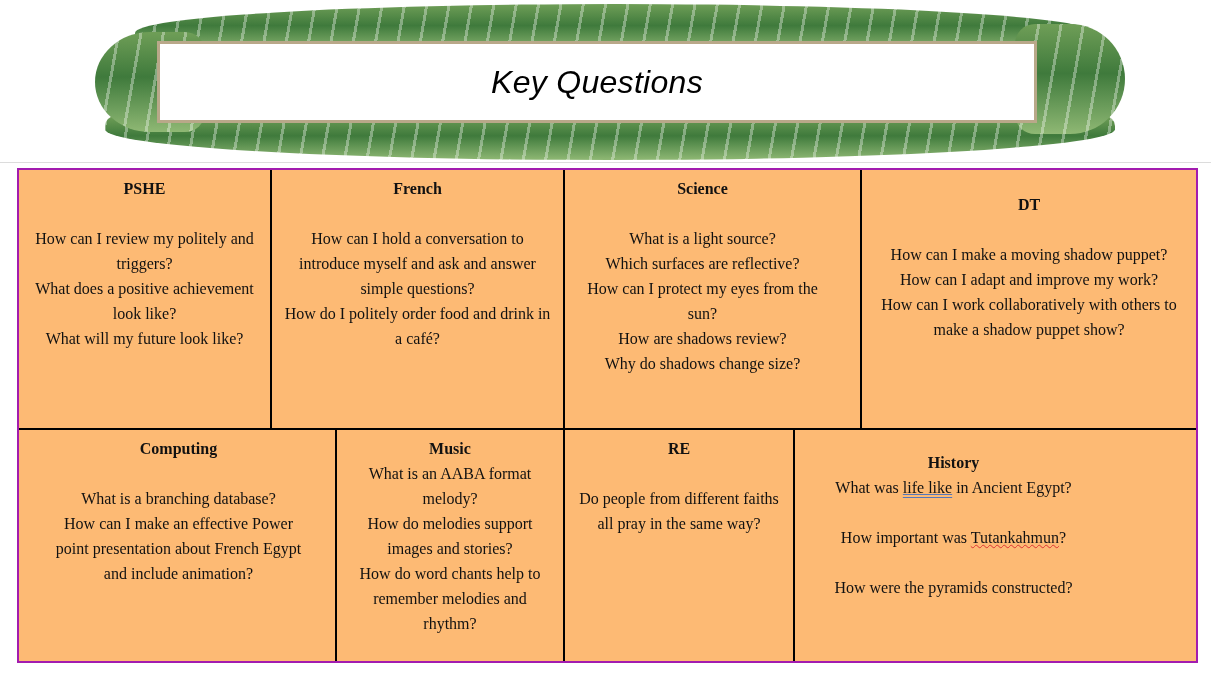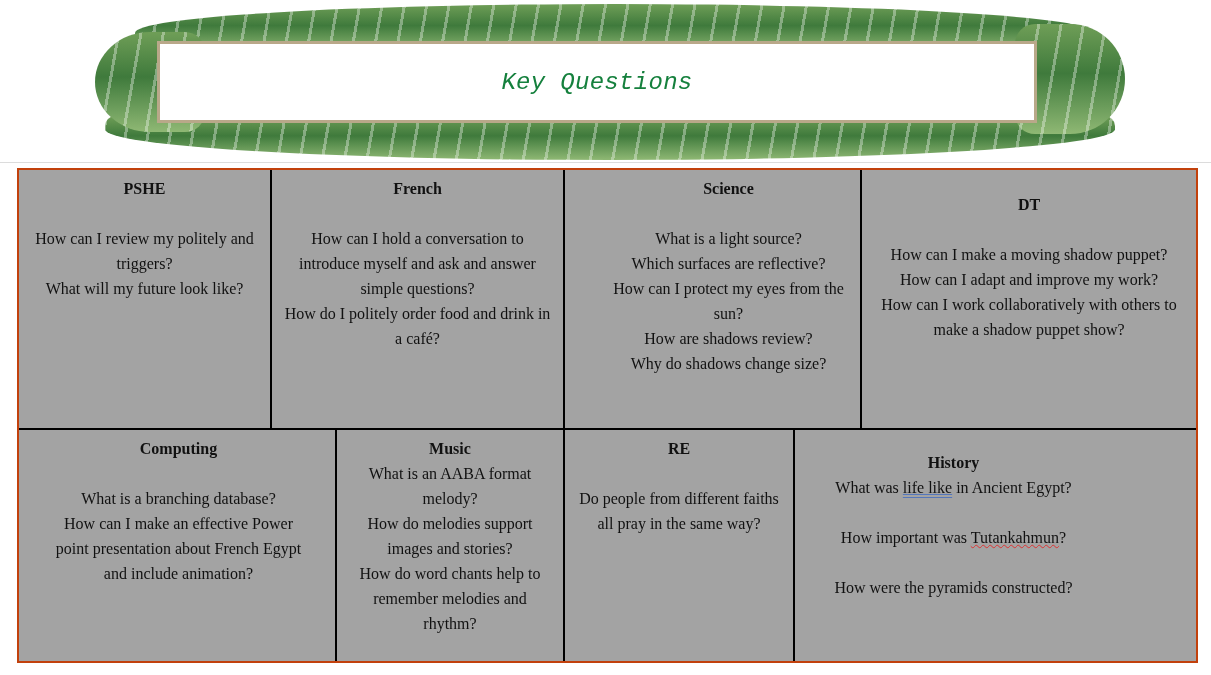--- a/index.html
+++ b/index.html
@@ -12,27 +12,27 @@
     background:
       repeating-linear-gradient(100deg, rgba(255,255,255,0.35) 0 3px, transparent 3px 22px),
       linear-gradient(180deg, #6f9e57 0%, #3f7a3c 45%, #8fb874 100%); }
   .leaf-top { left:40px; top:0; width:960px; height:48px; border-radius:50% 50% 10px 10px / 60% 60% 10px 10px; }
   .leaf-bottom { left:10px; top:112px; width:1010px; height:44px; border-radius:10px 10px 50% 50% / 10px 10px 70% 70%; }
   .leaf-left { left:0; top:28px; width:110px; height:100px; border-radius:50% 20px 20px 50%; }
   .leaf-right { left:920px; top:20px; width:110px; height:110px; border-radius:20px 50% 50% 20px; }
   .title-box { position:absolute; left:62px; top:37px; width:880px; height:82px;
     background:#ffffff; border:3px solid #b9a889; box-sizing:border-box;
     display:flex; align-items:center; justify-content:center; }
-  .title-text { font-family:Liberation Mono, monospace; font-size:24px; font-style:italic; color:#15803d; letter-spacing:0.3px; }
+  .title-text { font-family:Liberation Sans, sans-serif; font-size:32px; font-style:italic; color:#000000; letter-spacing:0.3px; }
 
   .header-rule { position:absolute; left:0; top:162px; width:1211px; height:1px; background:#dcdcdc; }
 
   
   .grid { position:absolute; left:17px; top:168px; width:1181px; height:495px;
-    background:#a3a3a3; border:2px solid #c2410c; box-sizing:border-box;text-decoration:underline; }
+    background:#fdba74; border:2px solid #a21caf; box-sizing:border-box;text-decoration:underline; }
   .cell { position:absolute; box-sizing:border-box; text-align:center;
     font-family:"Liberation Serif", serif; font-size:16px; line-height:25px; color:#111; padding:6px 8px 0 8px; }
   .cell .subject { font-weight:bold; font-size:16px; display:block; }
   .cell .q { display:block; }
   .cell .gap { display:block; height:25px; }
   .vline { position:absolute; width:2px; background:#000; }
   .hline { position:absolute; height:2px; background:#000; }
   .spell-red { text-decoration:underline wavy #d33; text-decoration-thickness:1px; }
   .spell-blue { text-decoration:underline double #5577bb; }
 </style>
@@ -57,31 +57,32 @@
   <div class="vline" style="left:544px; top:0; height:258px;"></div>
   <div class="vline" style="left:841px; top:0; height:258px;"></div>
   <div class="vline" style="left:316px; top:258px; height:233px;"></div>
   <div class="vline" style="left:544px; top:258px; height:233px;"></div>
   <div class="vline" style="left:774px; top:258px; height:233px;"></div>
 
   <div class="cell" style="left:0; top:0; width:251px; height:258px;">
     <span class="subject">PSHE</span>
     <span class="gap"></span>
     <span class="q">How can I review my politely and triggers?</span>
+    <span class="q">What does a positive achievement look like?</span>
     <span class="q">What will my future look like?</span>
   </div>
 
   <div class="cell" style="left:253px; top:0; width:291px; height:258px;">
     <span class="subject">French</span>
     <span class="gap"></span>
     <span class="q">How can I hold a conversation to introduce myself and ask and answer simple questions?</span>
     <span class="q">How do I politely order food and drink in a café?</span>
   </div>
 
-  <div class="cell" style="left:546px; top:0; width:295px; height:330px;padding-left:40px;">
+  <div class="cell" style="left:520px; top:0; width:295px; height:330px;padding-left:40px;">
     <span class="subject">Science</span>
     <span class="gap"></span>
     <span class="q">What is a light source?</span>
     <span class="q">Which surfaces are reflective?</span>
     <span class="q">How can I protect my eyes from the sun?</span>
     <span class="q">How are shadows review?</span>
     <span class="q">Why do shadows change size?</span>
   </div>
 
   <div class="cell" style="left:843px; top:16px; width:334px; height:258px;">

